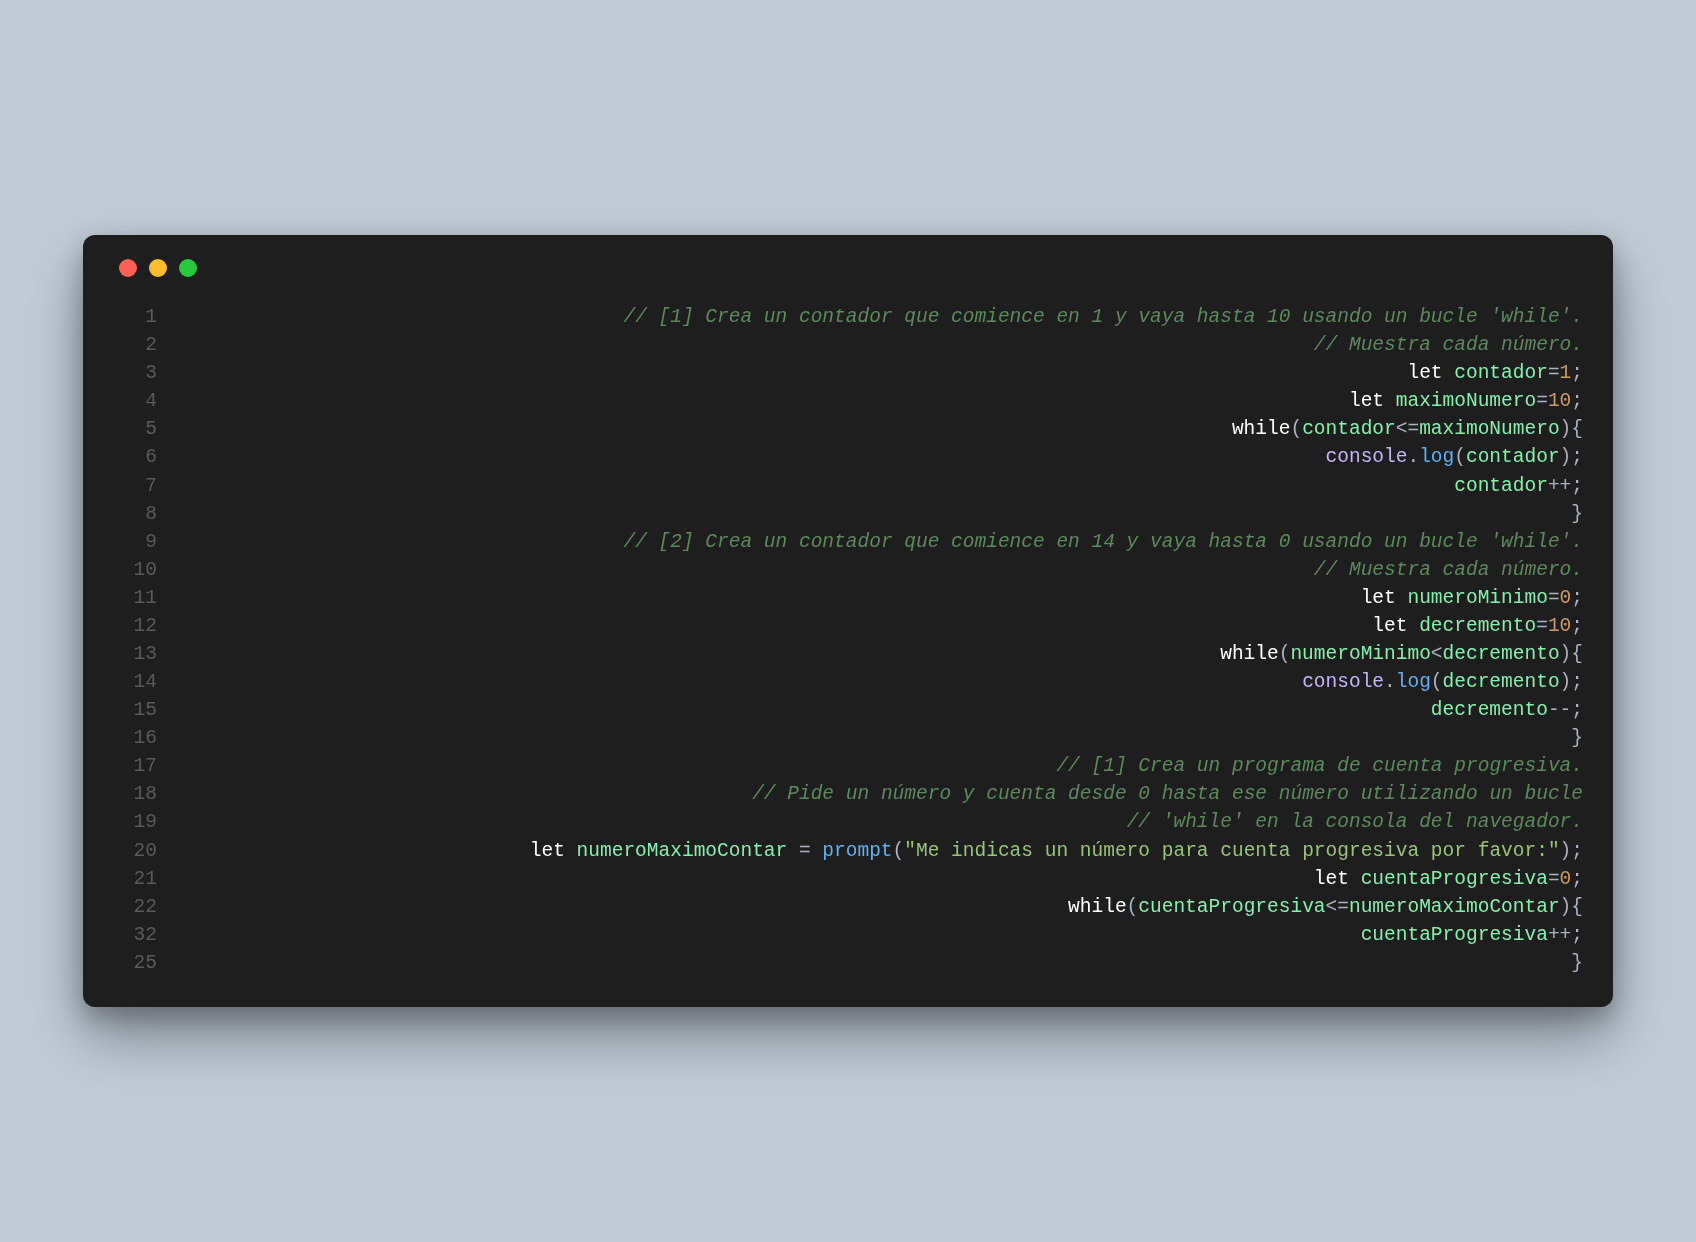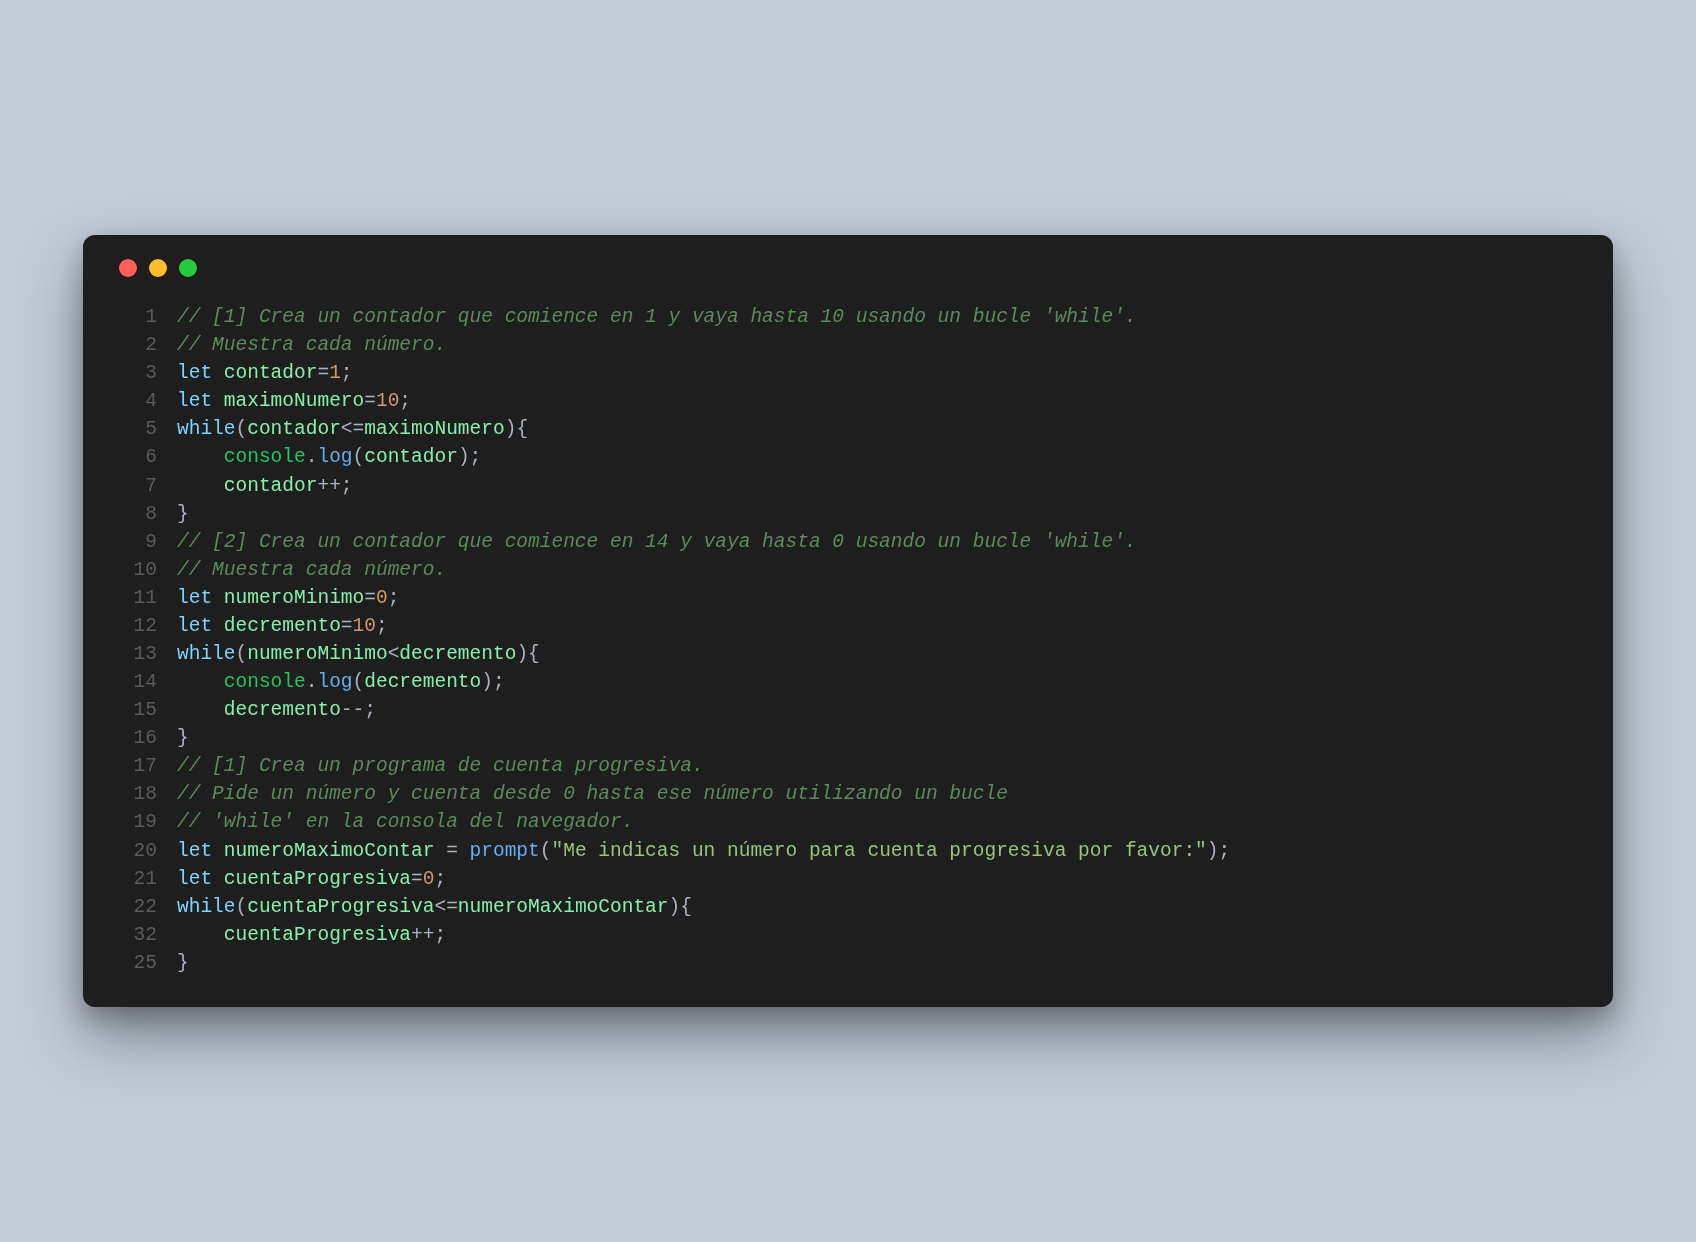--- a/index.html
+++ b/index.html
@@ -42,27 +42,27 @@
       white-space: pre;
     }
     .lineno {
       color: #5a5a5a;
       width: 44px;
       text-align: right;
       margin-right: 20px;
       user-select: none;
       flex-shrink: 0;
     }
-    .code { flex: 1; }
-    .tok-keyword { color: #7dd3fc; }
+    .code { flex: 1; text-align: right; }
+    .tok-keyword { color: #ffffff; }
     .tok-var { color: #86efac; }
     .tok-default { color: #abb2bf; }
     .tok-number { color: #d19a66; }
     .tok-comment { color: #5c8a5c; font-style: italic; }
-    .tok-property { color: #22c55e; }
+    .tok-property { color: #c4b5fd; }
     .tok-method { color: #61afef; }
     .tok-string { color: #98c379; }
     .tok-punct { color: #abb2bf; }
   </style>
 </head>
 <body>
 
 <div class="window">
   <div class="titlebar">
     <div class="dot red"></div>

